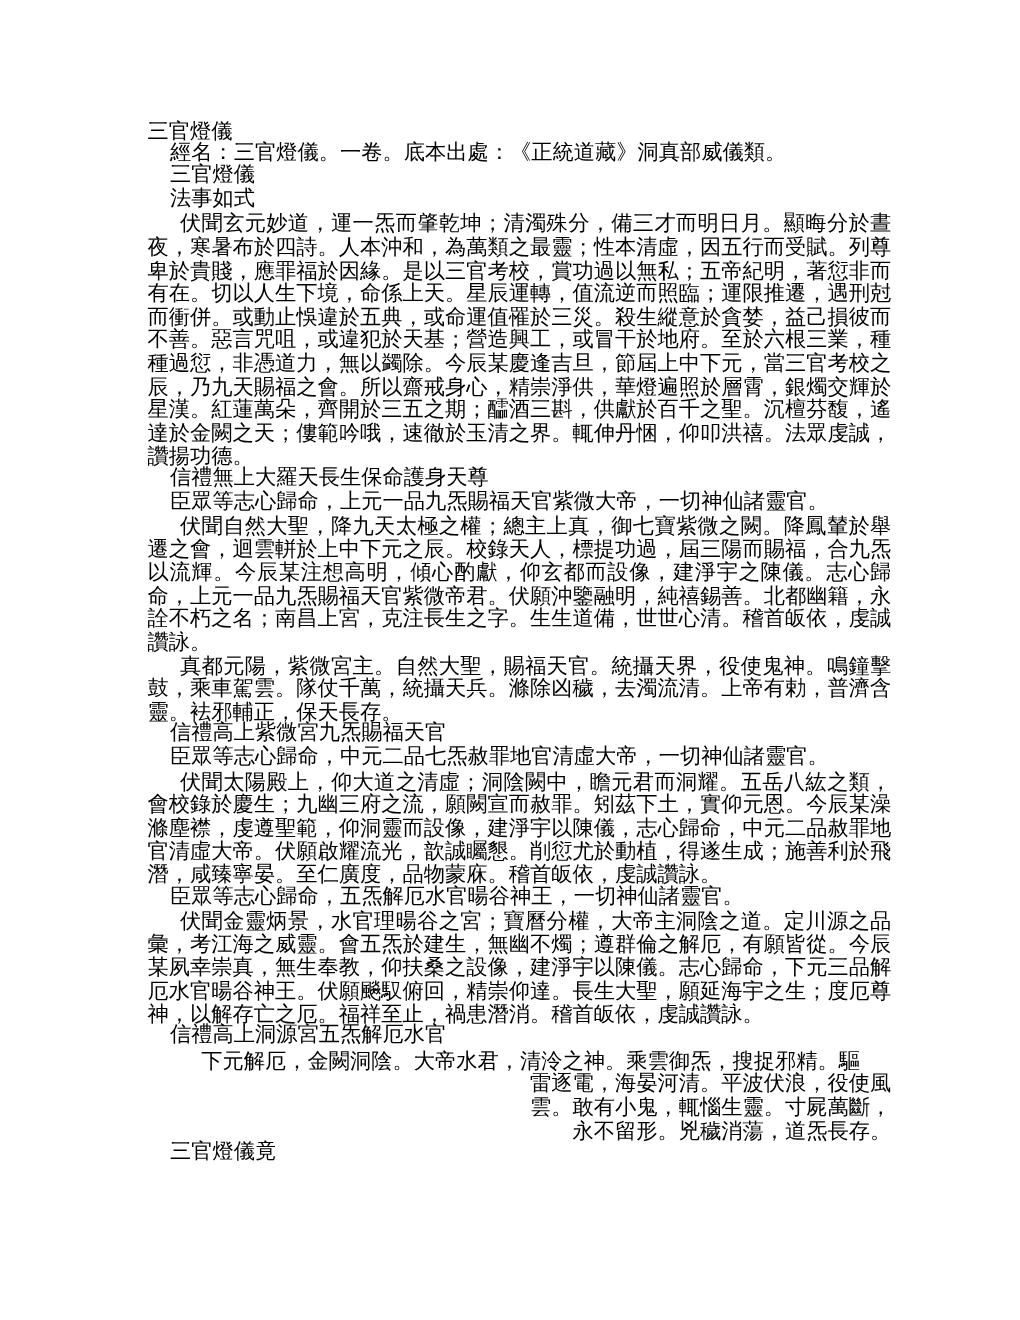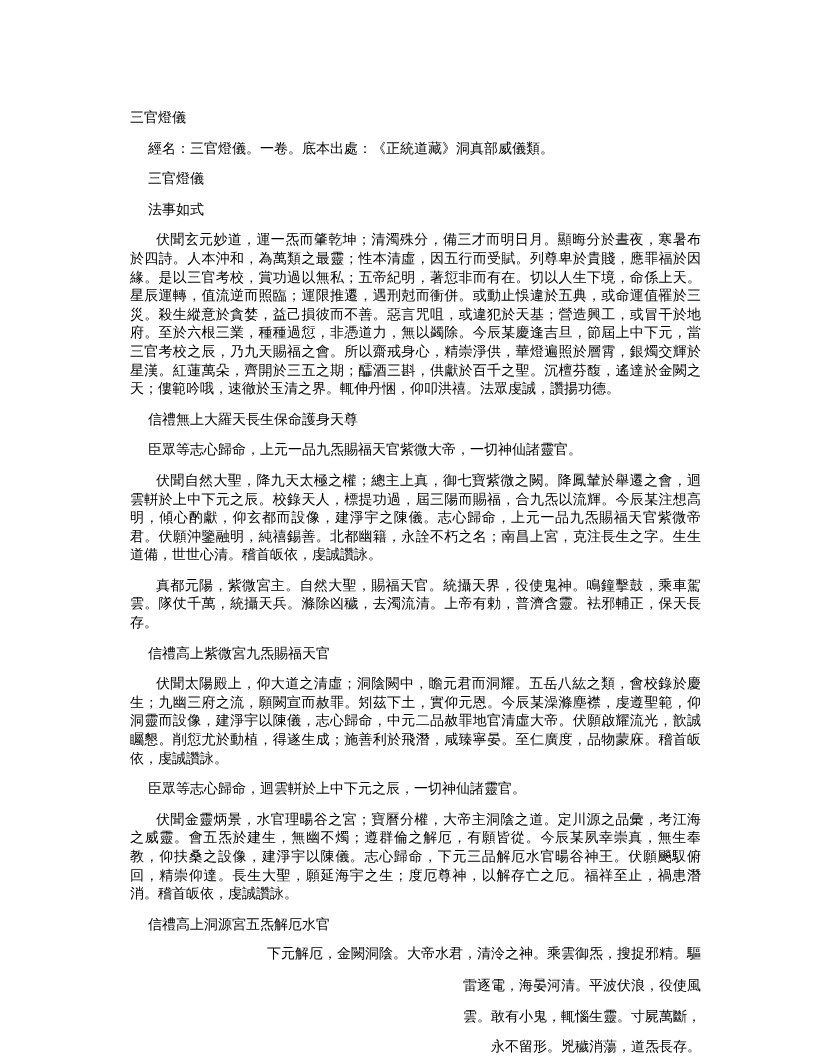--- a/index.html
+++ b/index.html
@@ -22,47 +22,47 @@
     box-sizing: border-box;
   }
   .text-block {
     position: absolute;
     left: 118px;
     top: 96px;
     width: 595px;
   }
   
   .para {
-    font-size: 14px;
+    font-size: 17px;
     line-height: 18.6px;
-    margin: 12px;
+    margin: 0;
     text-align: justify;
     text-justify: inter-character;
     word-break: break-all;
     letter-spacing: 0;
   }
   
   .para.flush {
     text-indent: 0;
     text-align: left;
   }
   
   .para.item {
     text-indent: 18px;
     text-align: left;
+    font-family: Liberation Mono, monospace;
   }
   
   .para.body {
     text-indent: 26px;
   }
   
   .para.verse {
     text-indent: 18px;
-    text-align: right;
-    font-family: Liberation Mono, monospace;
+    text-align: center;
   }
   .para.verse-cont {
     text-indent: 18px;
     text-align: right;
   }
 </style>
 </head>
 <body>
 
 <div class="page">
@@ -81,26 +81,27 @@
     <p class="para item">信禮無上大羅天長生保命護身天尊</p>
 
     <p class="para item">臣眾等志心歸命，上元一品九炁賜福天官紫微大帝，一切神仙諸靈官。</p>
 
     <p class="para body">伏聞自然大聖，降九天太極之權；總主上真，御七寶紫微之闕。降鳳輦於舉遷之會，迴雲軿於上中下元之辰。校錄天人，標提功過，屆三陽而賜福，合九炁以流輝。今辰某注想高明，傾心酌獻，仰玄都而設像，建淨宇之陳儀。志心歸命，上元一品九炁賜福天官紫微帝君。伏願沖鑒融明，純禧錫善。北都幽籍，永詮不朽之名；南昌上宮，克注長生之字。生生道備，世世心清。稽首皈依，虔誠讚詠。</p>
 
     <p class="para body">真都元陽，紫微宮主。自然大聖，賜福天官。統攝天界，役使鬼神。鳴鐘擊鼓，乘車駕雲。隊仗千萬，統攝天兵。滌除凶穢，去濁流清。上帝有勅，普濟含靈。袪邪輔正，保天長存。</p>
 
     <p class="para item">信禮高上紫微宮九炁賜福天官</p>
 
+    <p class="para item">臣眾等志心歸命，中元二品七炁赦罪地官清虛大帝，一切神仙諸靈官。</p>
 
     <p class="para body">伏聞太陽殿上，仰大道之清虛；洞陰闕中，瞻元君而洞耀。五岳八紘之類，會校錄於慶生；九幽三府之流，願闕宣而赦罪。矧茲下土，實仰元恩。今辰某澡滌塵襟，虔遵聖範，仰洞靈而設像，建淨宇以陳儀，志心歸命，中元二品赦罪地官清虛大帝。伏願啟耀流光，歆誠矚懇。削愆尤於動植，得遂生成；施善利於飛潛，咸臻寧晏。至仁廣度，品物蒙庥。稽首皈依，虔誠讚詠。</p>
 
 
 
-    <p class="para item">臣眾等志心歸命，迴雲軿於上中下元之辰，一切神仙諸靈官。</p>
+    <p class="para item">臣眾等志心歸命，五炁解厄水官暘谷神王，一切神仙諸靈官。</p>
 
     <p class="para body">伏聞金靈炳景，水官理暘谷之宮；寶曆分權，大帝主洞陰之道。定川源之品彙，考江海之威靈。會五炁於建生，無幽不燭；遵群倫之解厄，有願皆從。今辰某夙幸崇真，無生奉教，仰扶桑之設像，建淨宇以陳儀。志心歸命，下元三品解厄水官暘谷神王。伏願飈馭俯回，精崇仰達。長生大聖，願延海宇之生；度厄尊神，以解存亡之厄。福祥至止，禍患潛消。稽首皈依，虔誠讚詠。</p>
 
     <p class="para item">信禮高上洞源宮五炁解厄水官</p>
 
     <p class="para verse">下元解厄，金闕洞陰。大帝水君，清泠之神。乘雲御炁，搜捉邪精。驅</p>
     <p class="para verse-cont">雷逐電，海晏河清。平波伏浪，役使風</p>
     <p class="para verse-cont">雲。敢有小鬼，輒惱生靈。寸屍萬斷，</p>
     <p class="para verse-cont">永不留形。兇穢消蕩，道炁長存。</p>
 

